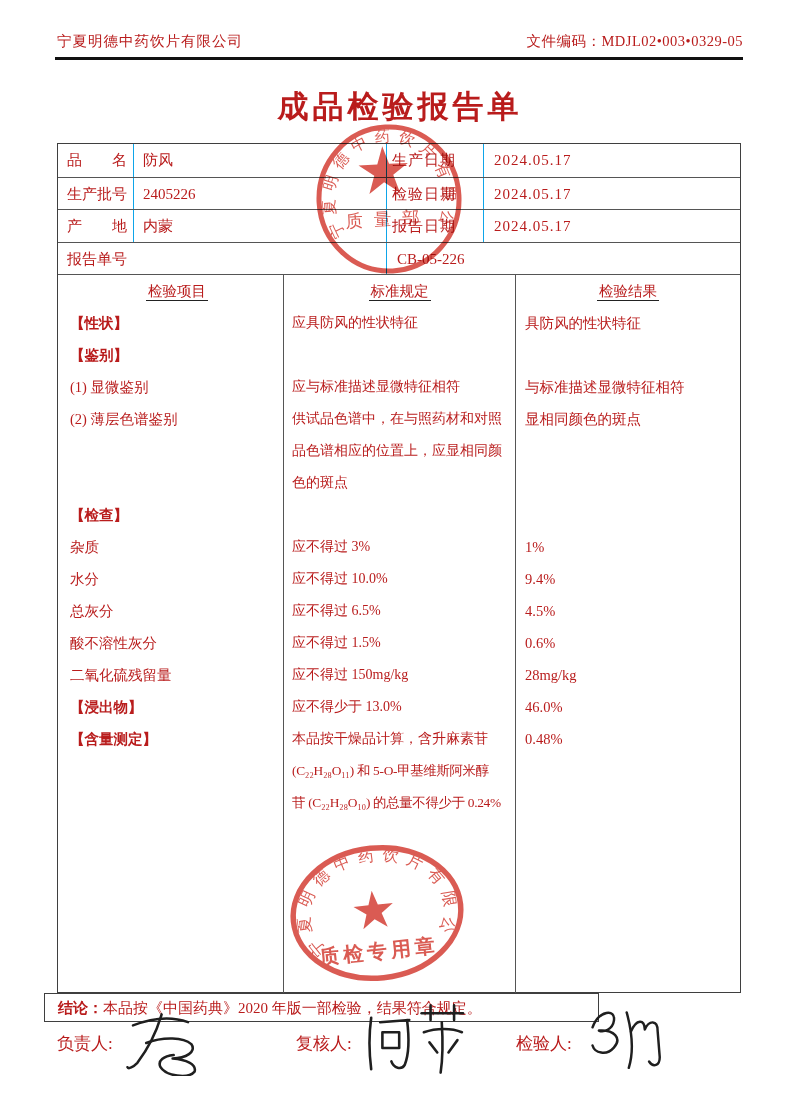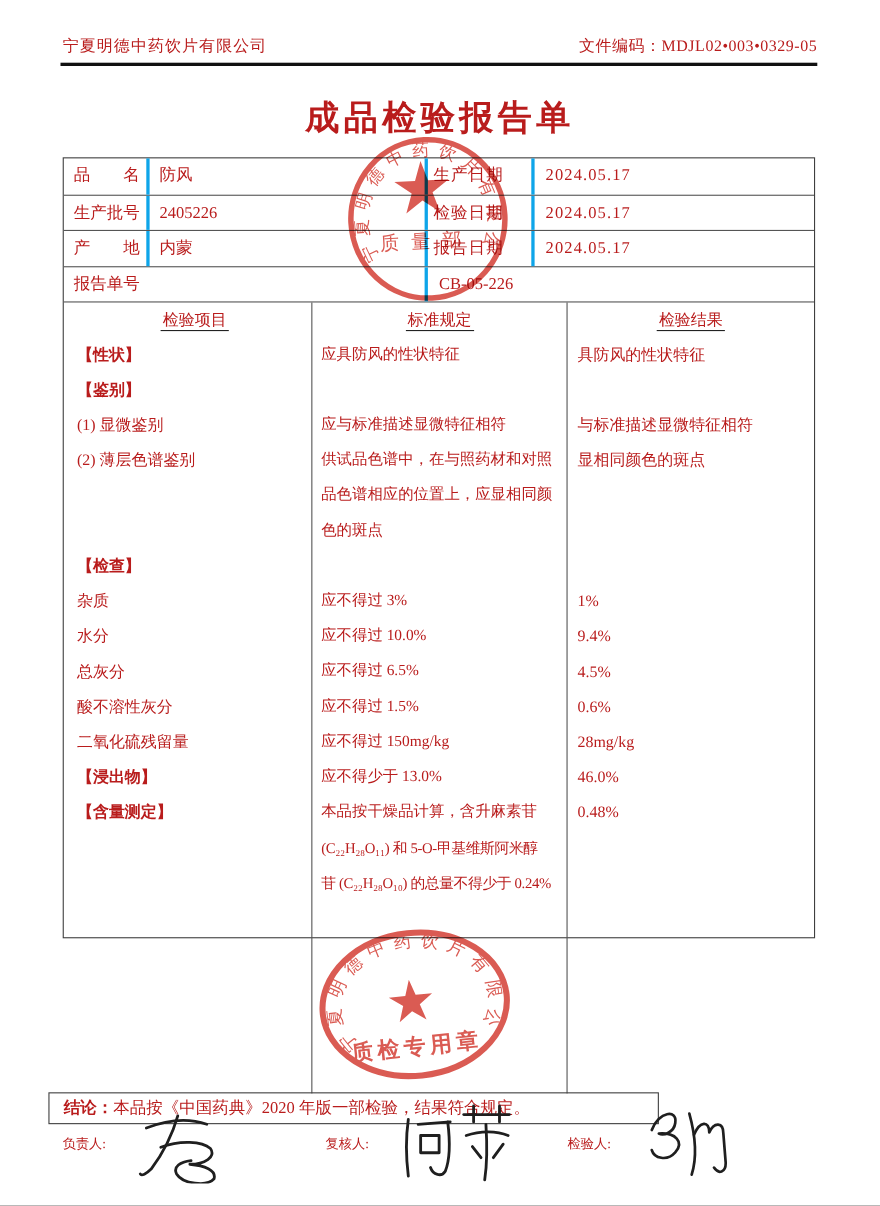--- a/index.html
+++ b/index.html
@@ -10,26 +10,26 @@
     color:#b91c1c;
   }
   
   .hdr-left{position:absolute;left:57px;top:32px;font-size:14.5px;letter-spacing:1px;}
   .hdr-right{position:absolute;right:57px;top:32px;font-size:14.5px;letter-spacing:.5px;}
   .hdr-rule{position:absolute;left:55px;top:57px;width:688px;height:3px;background:#111;}
   
   .title{position:absolute;left:0;top:86px;width:100%;text-align:center;
          font-size:31px;font-weight:bold;letter-spacing:4px;}
   
-  .tbl{position:absolute;left:57px;top:143px;width:684px;height:710px;
+  .tbl{position:absolute;left:57px;top:143px;width:684px;height:850px;
        border:1.5px solid #3f3f3f;box-sizing:border-box;font-size:15px;font-family:Liberation Serif, serif;}
   .irow{display:flex;height:32.5px;line-height:32.5px;box-sizing:border-box;}
   .irow + .irow{border-top:1px solid #555;}
   .cell{box-sizing:border-box;white-space:nowrap;overflow:visible;}
-  .bl{border-left:3px solid #0ea5e9;}
+  .bl{border-left:1px solid #0ea5e9;}
   .c-lab1{width:75px;padding-left:9px;}
   .c-val1{width:253px;padding-left:9px;}
   .c-lab2{width:97px;padding-left:5px;letter-spacing:1px;}
   .c-val2{flex:1;padding-left:10px;letter-spacing:1px;}
   .c-rlab{width:328px;padding-left:9px;}
   .c-rval{flex:1;padding-left:10px;}
   
   .main{display:flex;height:720px;border-top:1px solid #555;box-sizing:border-box;font-size:14.5px;}
   .mcol{box-sizing:border-box;}
   .mc1{width:225px;}
@@ -42,21 +42,21 @@
   .mc2 .tline{padding:0 8px;font-size:14px;}
   .mc3 .tline{padding:0 9px;}
   .tline.b{font-weight:bold;}
   .tline.tight{font-size:13.4px;letter-spacing:-.3px;}
   
   .concl{position:absolute;left:44px;top:993px;width:555px;height:29px;line-height:28px;
          border:1.5px solid #3f3f3f;box-sizing:border-box;padding-left:13px;font-size:15px;
          background:transparent;white-space:nowrap;}
   .concl .lab{font-weight:bold;}
   
-  .sig-lab{position:absolute;top:1032px;font-size:12px;}
+  .sig-lab{position:absolute;top:1032px;font-size:17px;}
   .sl1{left:57px;} .sl2{left:296px;} .sl3{left:516px;}
   .sig{position:absolute;}
   .sig path{fill:none;stroke:#1f1f1f;stroke-width:2.3;stroke-linecap:round;stroke-linejoin:round;}
   
   .stamp{position:absolute;mix-blend-mode:multiply;opacity:.88;}
   .stamp text{font-family:"Liberation Sans","DejaVu Sans",sans-serif;}
 </style>
 </head>
 <body>
 

